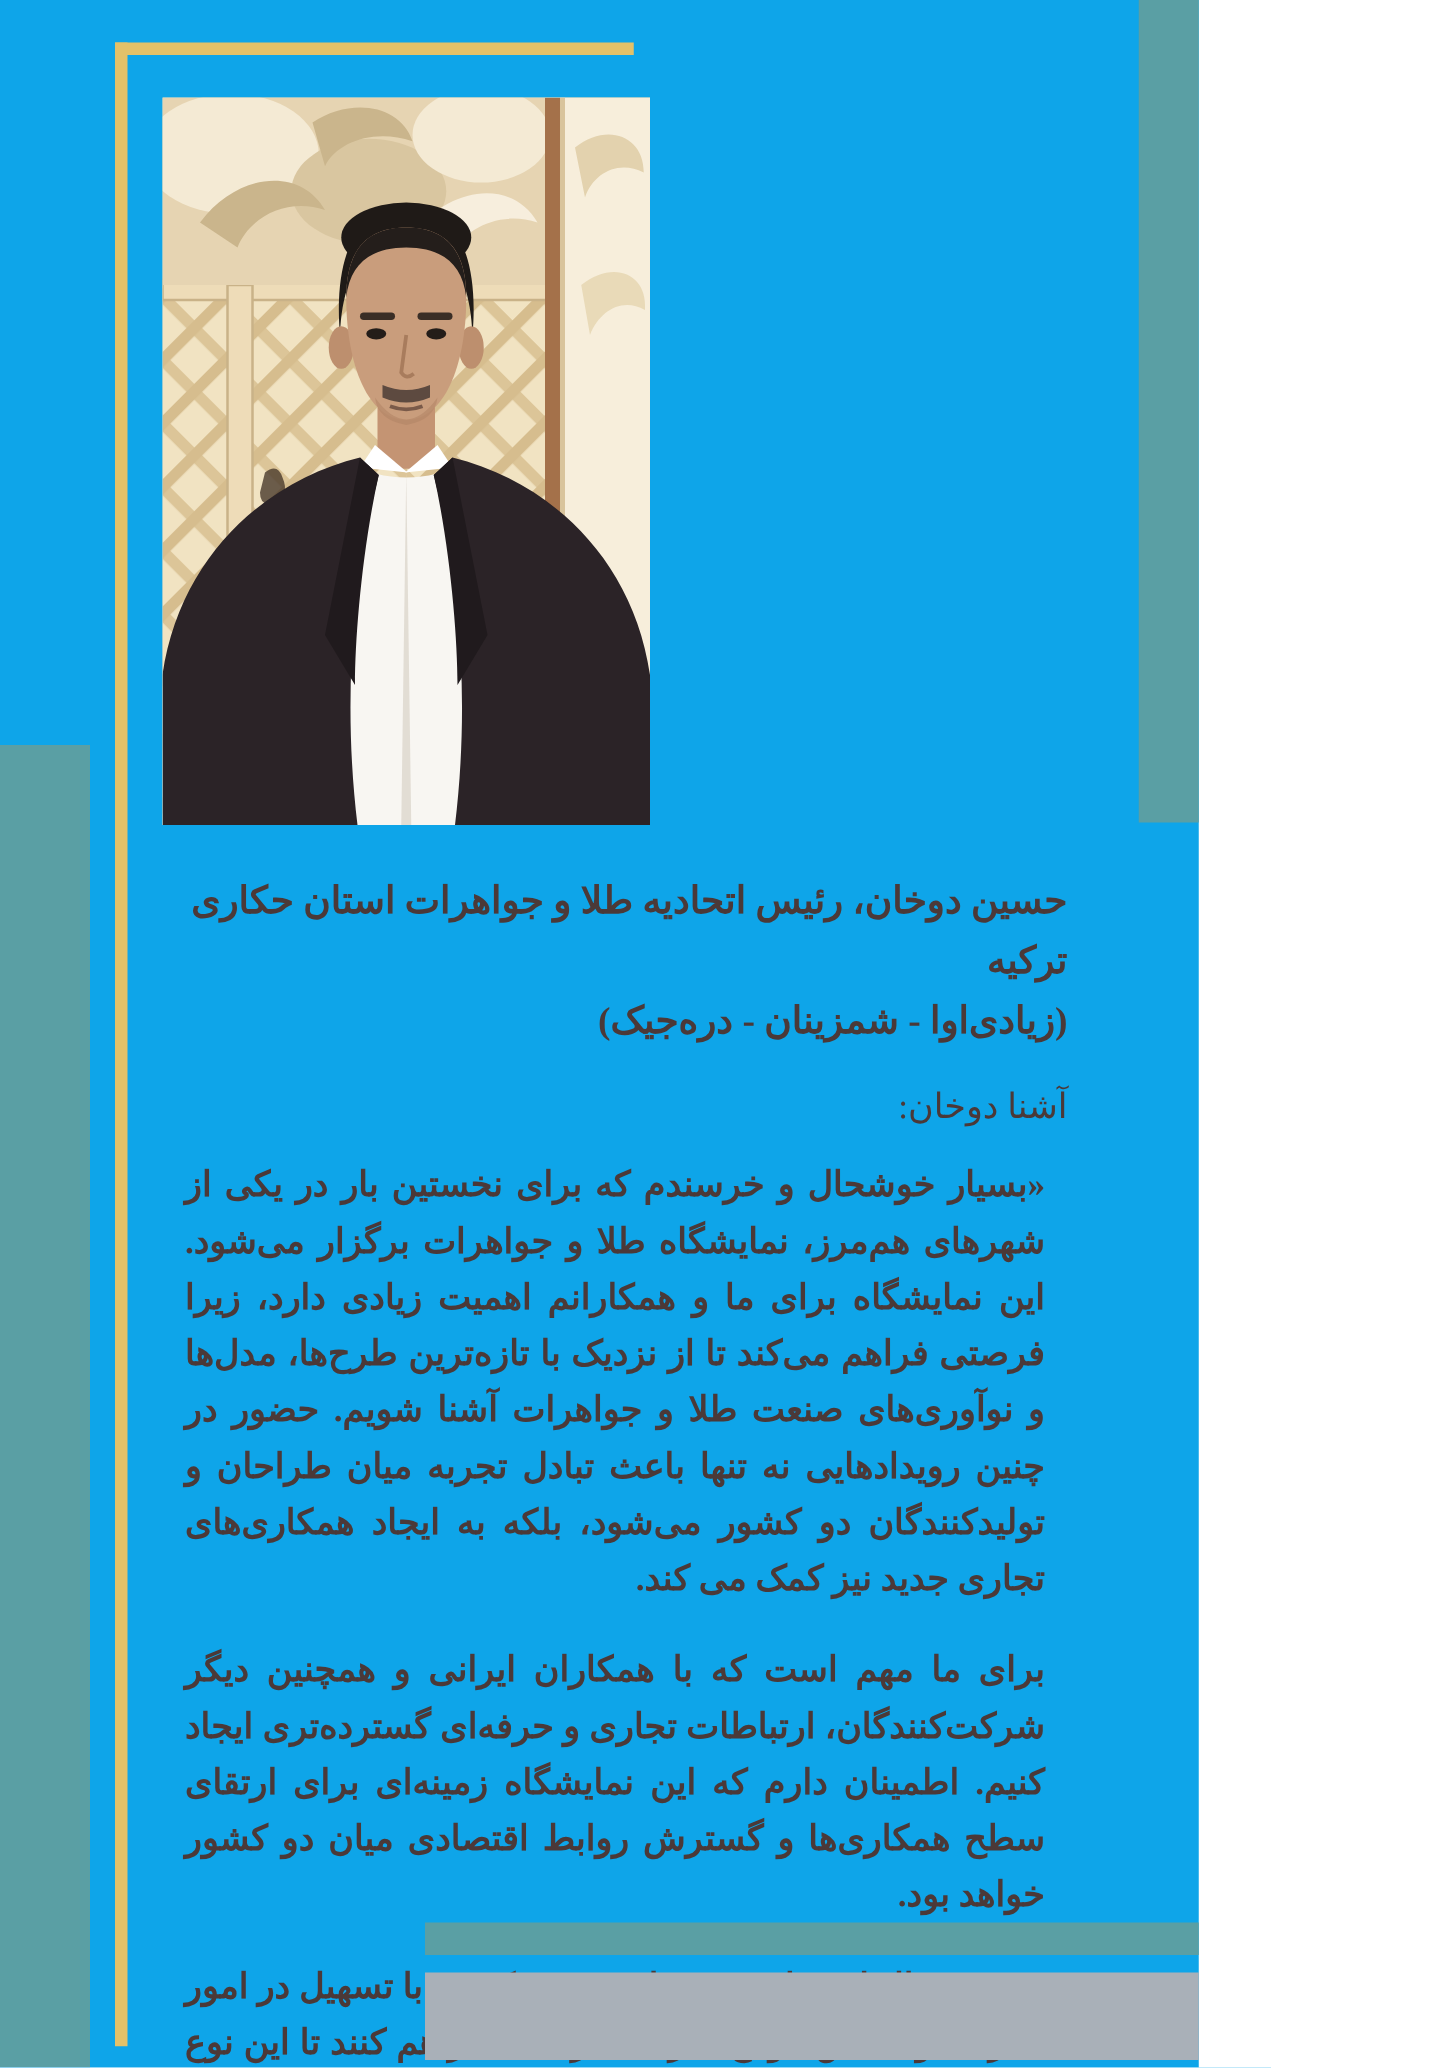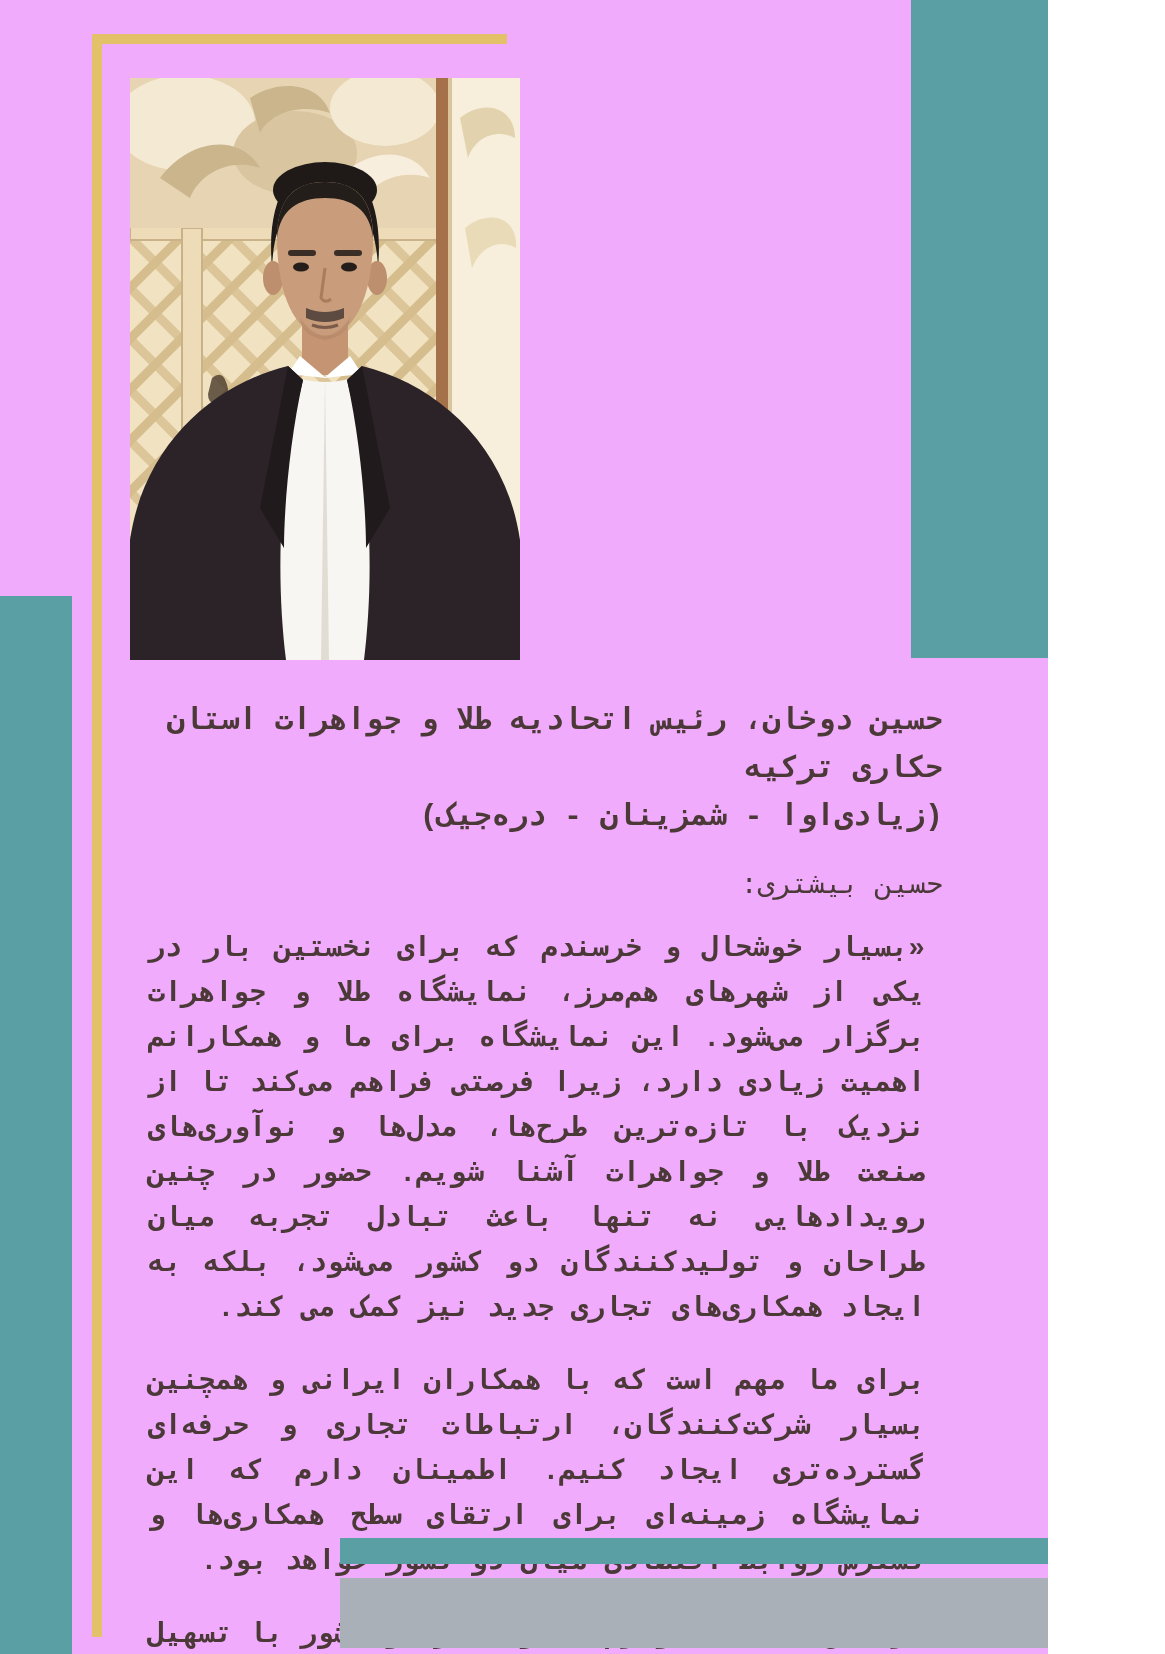--- a/index.html
+++ b/index.html
@@ -1,22 +1,22 @@
 <!DOCTYPE html>
 <html lang="fa"><head>
 <meta charset="utf-8">
 <style>
   html,body{margin:0;padding:0;background:#ffffff;}
   .page{
     position:relative;
-    width:1048px;
+    width:959px;
     height:1654px;
-    background:#f0abfc;
+    background:#0ea5e9;
     overflow:hidden;
-    font-family:Liberation Mono, monospace;
+    font-family:Liberation Serif, serif;
   }
   
   .teal-panel-right{
     position:absolute; left:911px; top:0; width:174px; height:658px;
     background:#5A9FA4;
   }
   .teal-strip-left{
     position:absolute; left:0; top:596px; width:72px; height:1058px;
     background:#5A9FA4;
   }
@@ -150,22 +150,22 @@
 
       <path d="M182,247 Q195,252 208,247" fill="none" stroke="#7a5a49" stroke-width="3"></path>
     </svg>
   </div>
 
   <div class="content">
     <h1 class="title">
       <span>حسین دوخان، رئیس اتحادیه طلا و جواهرات استان حکاری ترکیه</span><br>
       <span>(زیادی‌اوا - شمزینان - دره‌جیک)</span>
     </h1>
-    <div class="speaker">حسین بیشتری:</div>
+    <div class="speaker">آشنا دوخان:</div>
     <p class="para">«بسیار خوشحال و خرسندم که برای نخستین بار در یکی از شهرهای هم‌مرز، نمایشگاه طلا و جواهرات برگزار می‌شود. این نمایشگاه برای ما و همکارانم اهمیت زیادی دارد، زیرا فرصتی فراهم می‌کند تا از نزدیک با تازه‌ترین طرح‌ها، مدل‌ها و نوآوری‌های صنعت طلا و جواهرات آشنا شویم. حضور در چنین رویدادهایی نه تنها باعث تبادل تجربه میان طراحان و تولیدکنندگان دو کشور می‌شود، بلکه به ایجاد همکاری‌های تجاری جدید نیز کمک می کند.</p>
-    <p class="para">برای ما مهم است که با همکاران ایرانی و همچنین بسیار شرکت‌کنندگان، ارتباطات تجاری و حرفه‌ای گسترده‌تری ایجاد کنیم. اطمینان دارم که این نمایشگاه زمینه‌ای برای ارتقای سطح همکاری‌ها و گسترش روابط اقتصادی میان دو کشور خواهد بود.</p>
+    <p class="para">برای ما مهم است که با همکاران ایرانی و همچنین دیگر شرکت‌کنندگان، ارتباطات تجاری و حرفه‌ای گسترده‌تری ایجاد کنیم. اطمینان دارم که این نمایشگاه زمینه‌ای برای ارتقای سطح همکاری‌ها و گسترش روابط اقتصادی میان دو کشور خواهد بود.</p>
     <p class="para">در عین حال امیدوارم مسئولان هر دو کشور با تسهیل در امور گمرکی و کاهش موانع اداری، شرایطی فراهم کنند تا این نوع همکاری‌ها پایدار و مستمر ادامه پیدا کند. اگر در مرزها روند ترخیص کالا و ورود و خروج محصولات آسان‌تر شود، بدون شک این تجارت ارزشمند می‌تواند رشد بیشتری پیدا کند و منافع آن به هر دو طرف برسد.»</p>
   </div>
 
   <div class="footer-teal"></div>
   <div class="footer-gray"></div>
 
 </div>
 
 </body></html>

